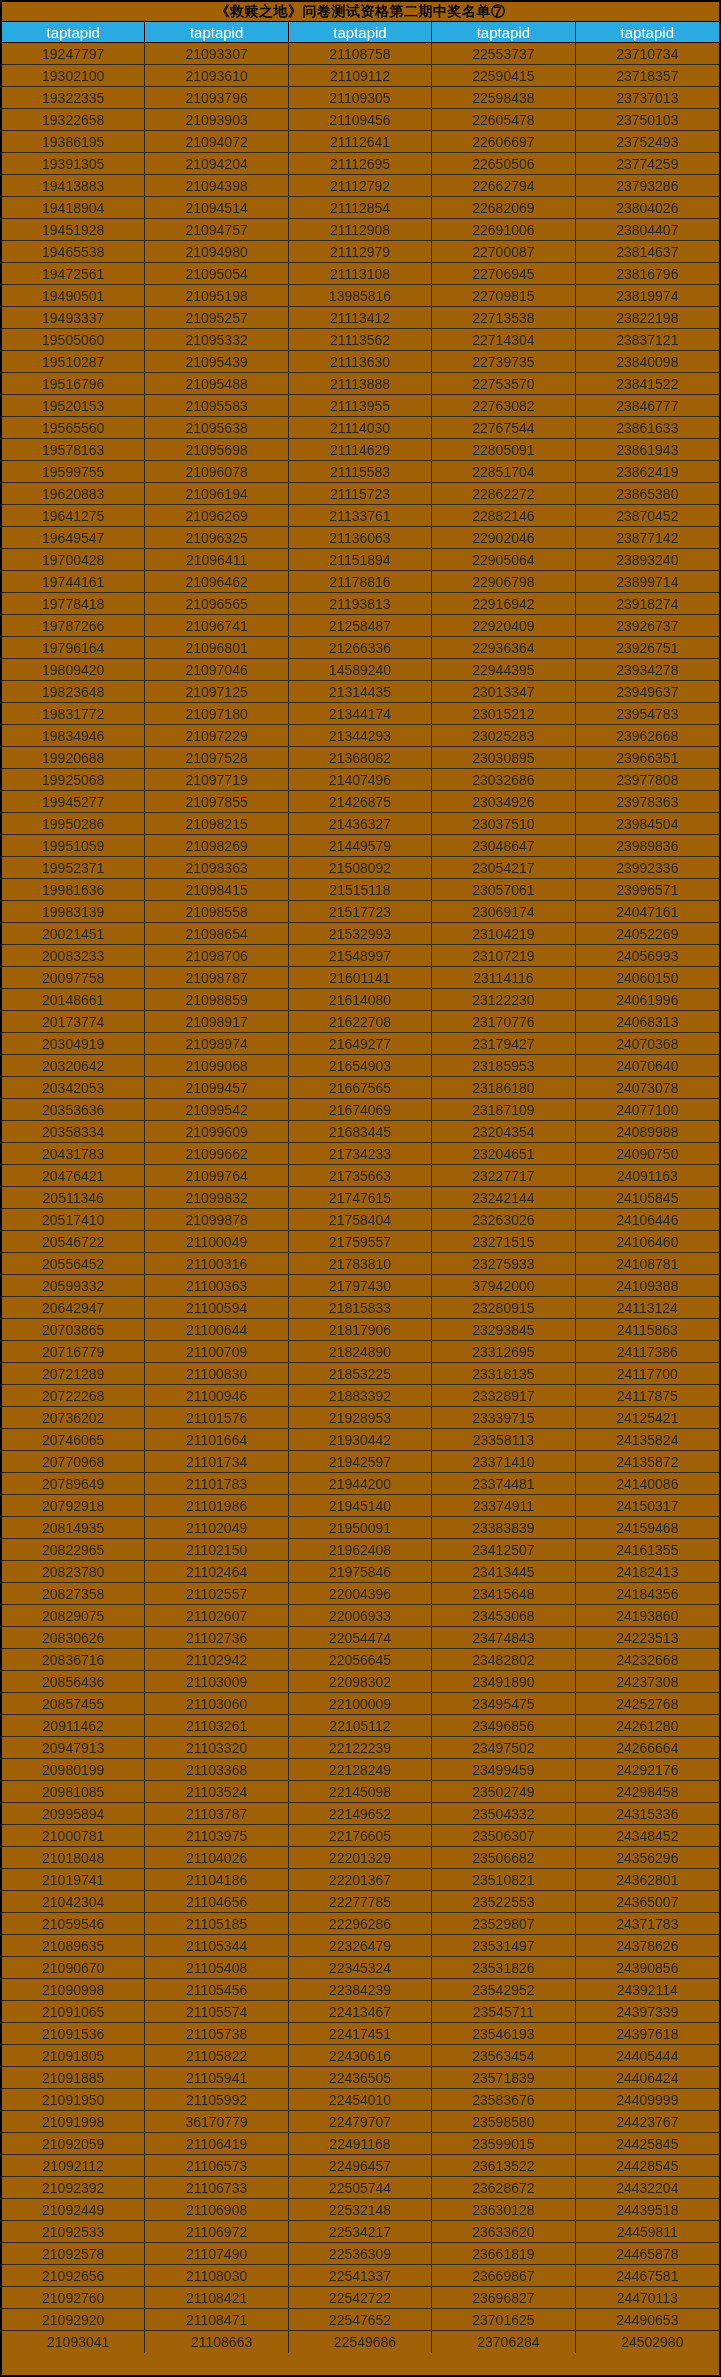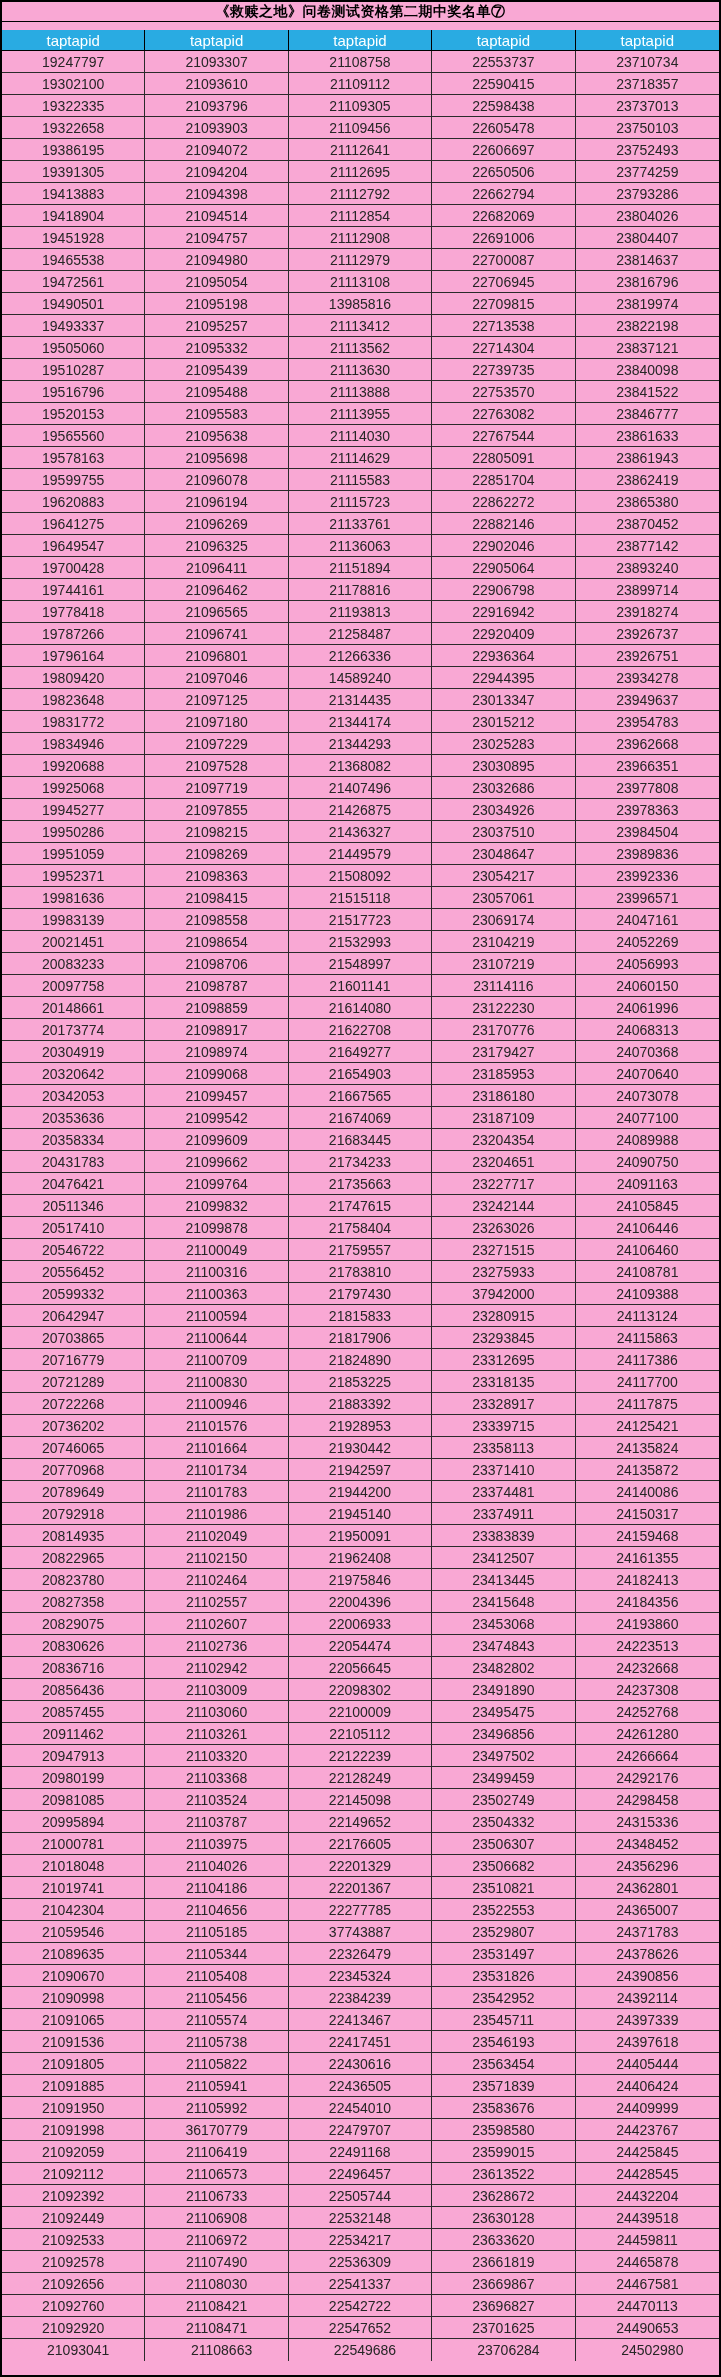--- a/index.html
+++ b/index.html
@@ -1,35 +1,34 @@
 <!DOCTYPE html>
 <html><head>
 <meta charset="utf-8">
 <style>
   * { box-sizing: border-box; margin: 0; padding: 0; }
   html, body { background: #ffffff; }
   body { width: 721px; font-family: "Liberation Sans", sans-serif; }
   .poster {
     width: 721px; height: 2377px;
     border: 2px solid #000000;
-    background: #f9a8d4;
+    background: #a16207;
     overflow: hidden;
   }
   .title {
     height: 20px;
     border-bottom: 1px solid #000000;
     display: flex; align-items: center; justify-content: center;
     font-size: 14px; font-weight: bold; color: #000000;
     letter-spacing: 0.5px;
     white-space: nowrap;
   }
   .header-row {
     display: grid; grid-template-columns: repeat(5, 1fr);
     height: 21px;
-    margin-top: 8px;
   }
   .hcell {
     background: #29ABE2;
     color: #ffffff;
     font-size: 15px;
     display: flex; align-items: center; justify-content: center;
     border-right: 1px solid #000000;
     border-bottom: 1px solid #000000;
     line-height: 1;
   }
@@ -654,21 +653,21 @@
       <div class="row">
         <div class="cell">21042304</div>
         <div class="cell">21104656</div>
         <div class="cell">22277785</div>
         <div class="cell">23522553</div>
         <div class="cell">24365007</div>
       </div>
       <div class="row">
         <div class="cell">21059546</div>
         <div class="cell">21105185</div>
-        <div class="cell">37743887</div>
+        <div class="cell">22296286</div>
         <div class="cell">23529807</div>
         <div class="cell">24371783</div>
       </div>
       <div class="row">
         <div class="cell">21089635</div>
         <div class="cell">21105344</div>
         <div class="cell">22326479</div>
         <div class="cell">23531497</div>
         <div class="cell">24378626</div>
       </div>

